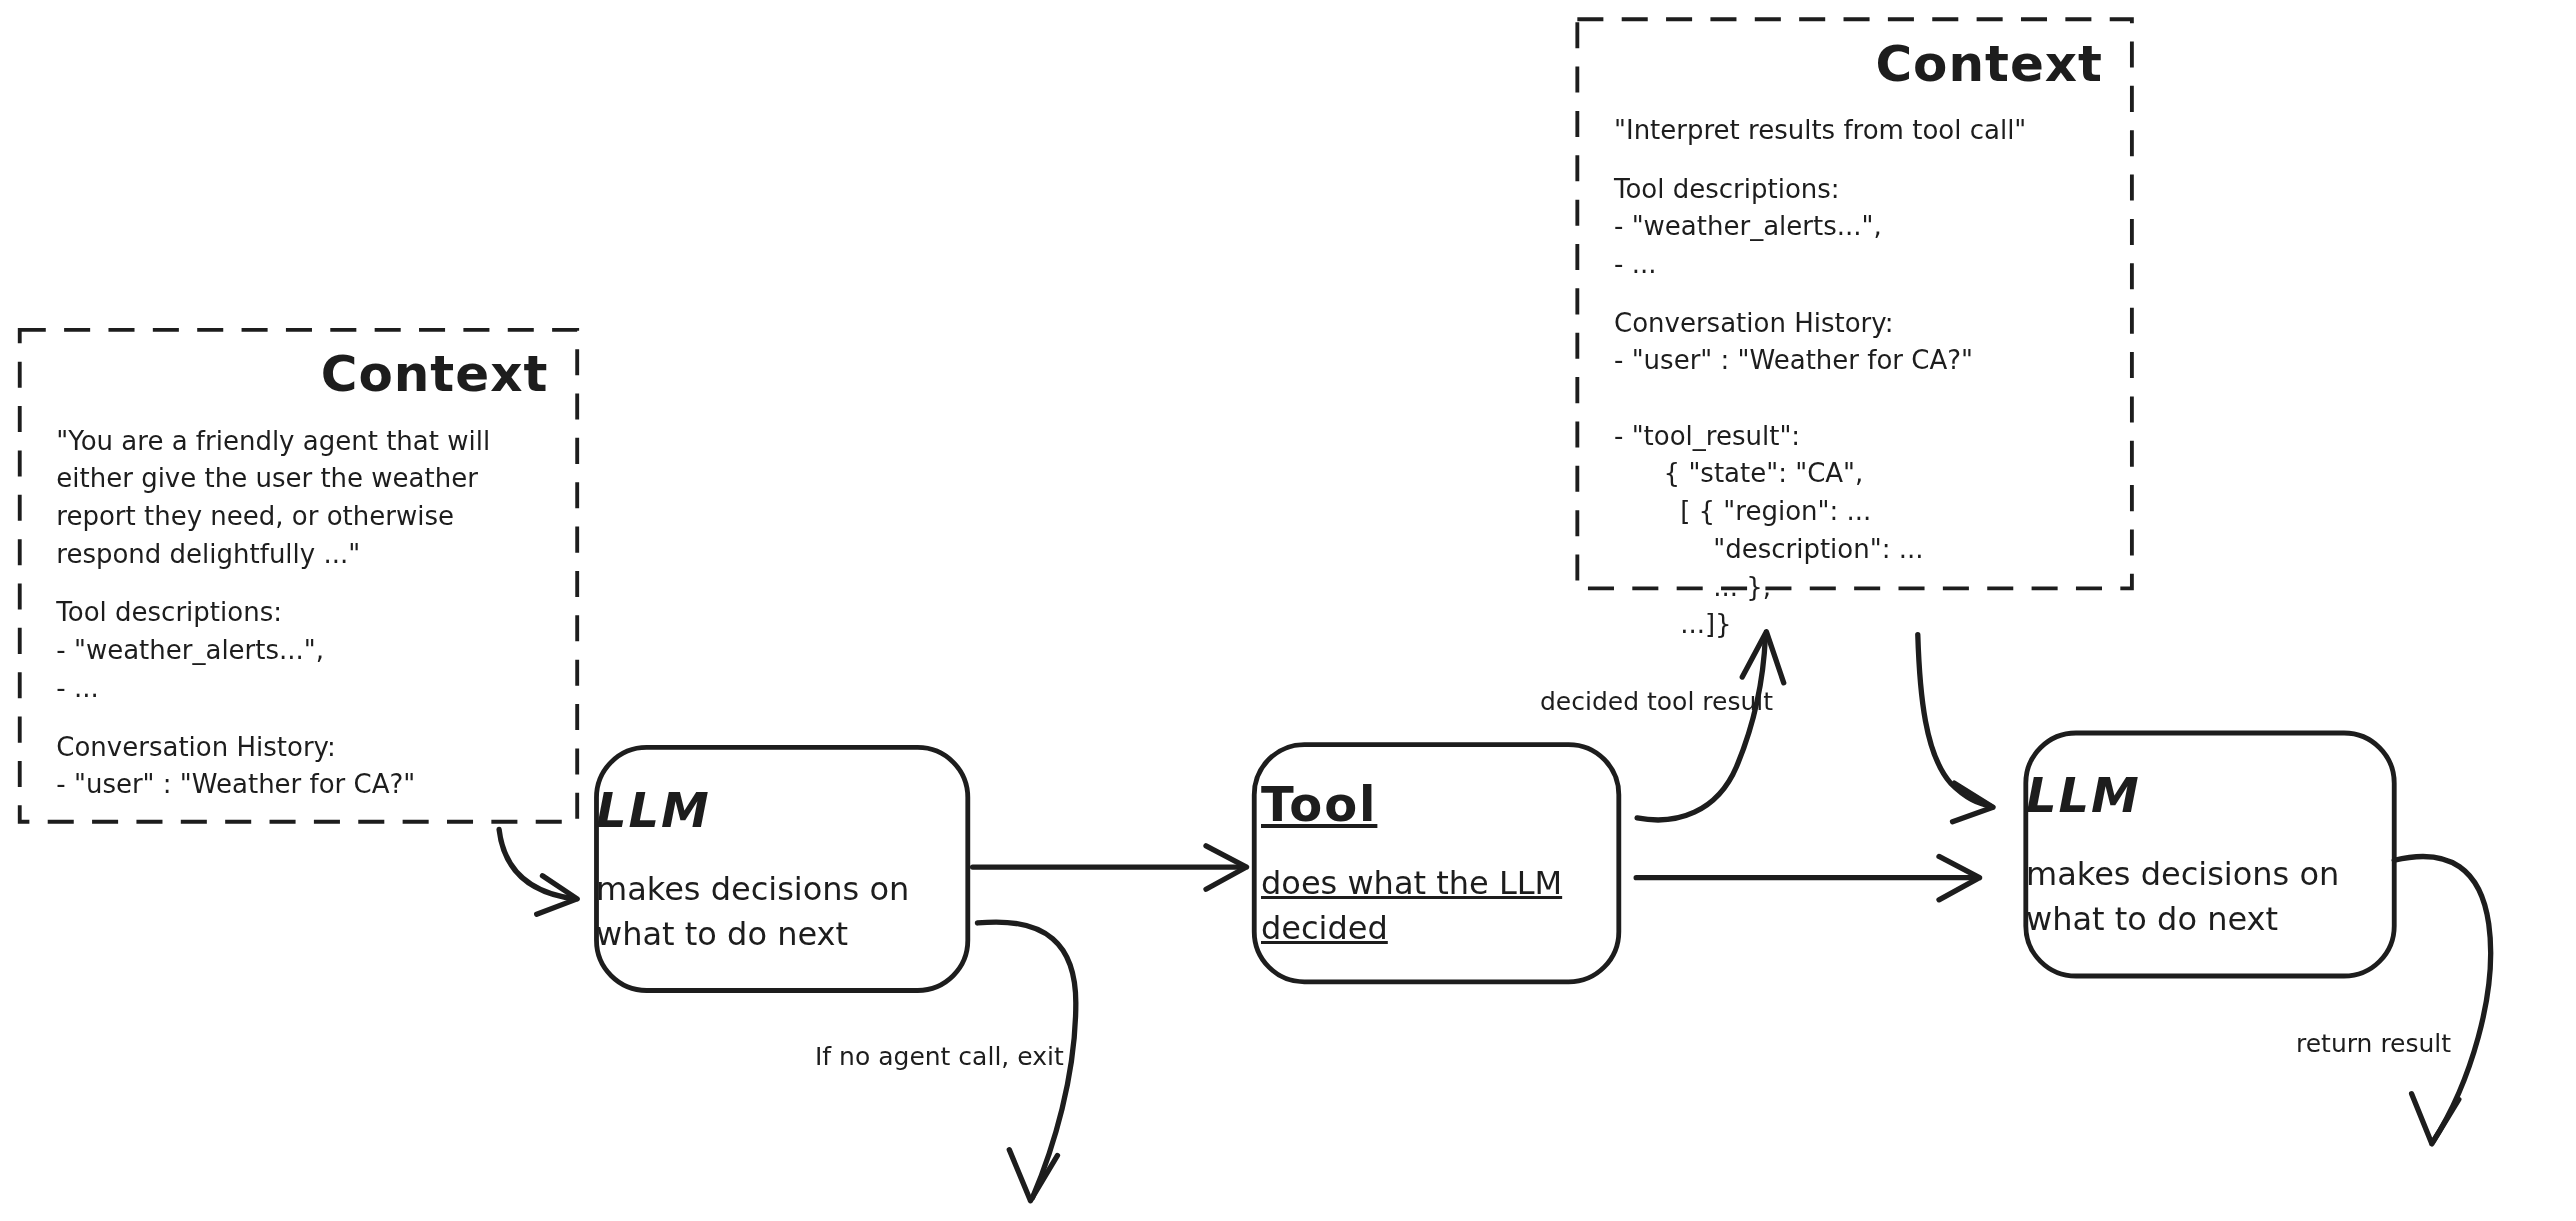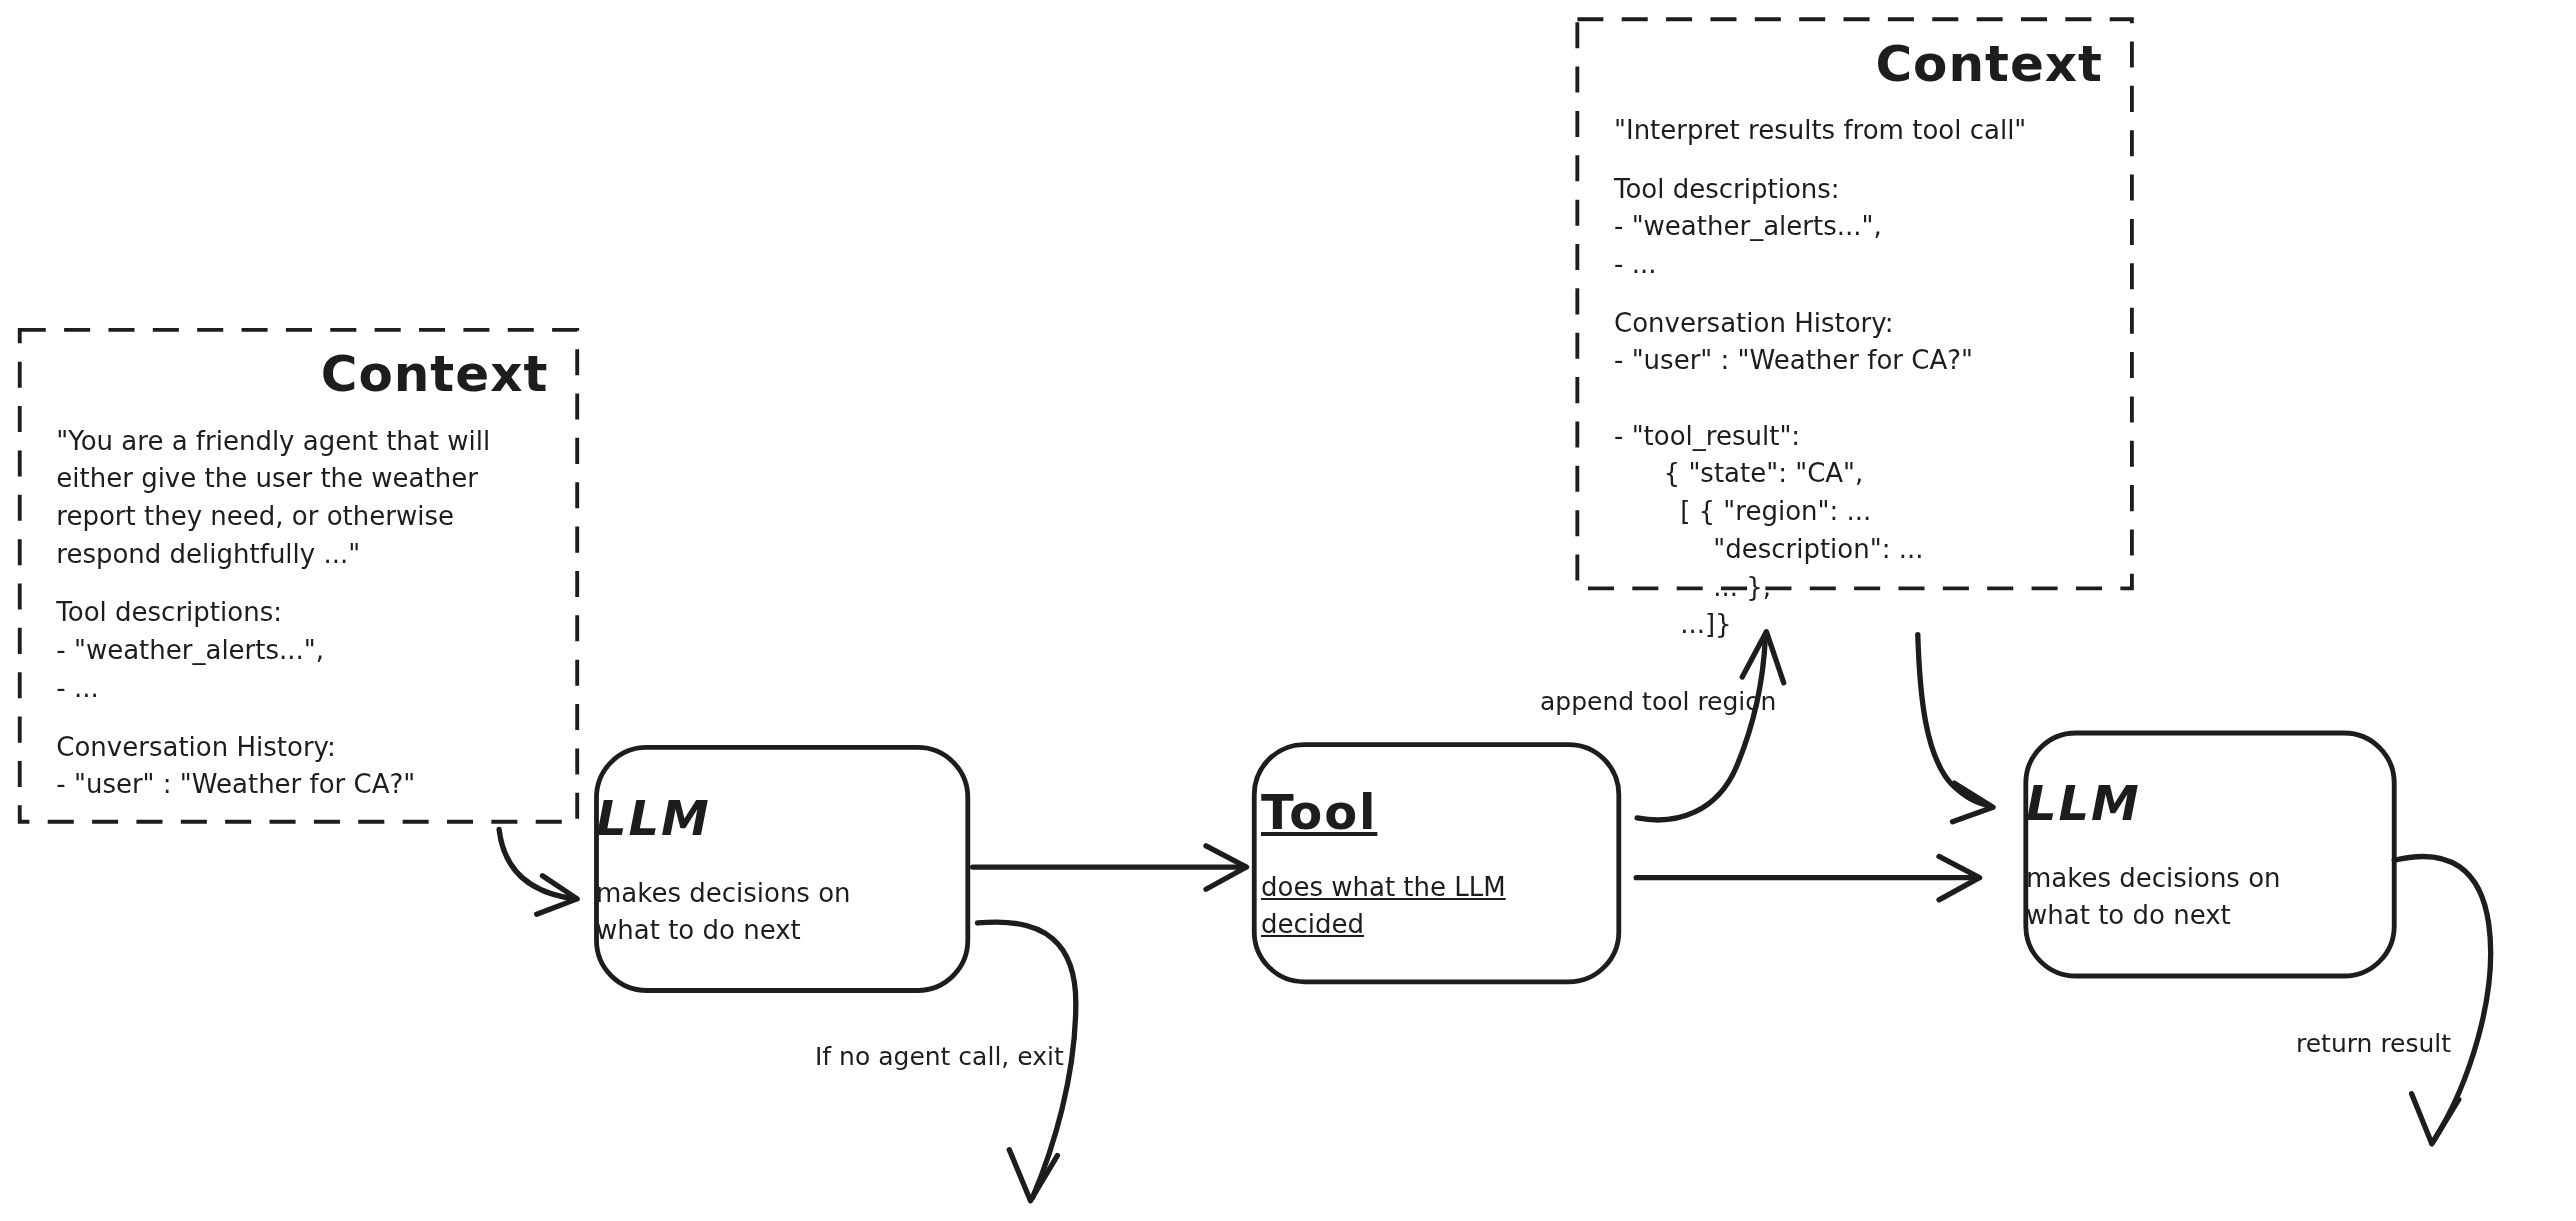--- a/index.html
+++ b/index.html
@@ -29,21 +29,21 @@
   .para{font-size:26px;line-height:1.45;white-space:pre-wrap;}
   .para + .para{margin-top:21px;}
   
   .node{
     position:absolute;box-sizing:border-box;
     display:flex;flex-direction:column;align-items:flex-start;justify-content:center;
     gap:29px;text-align:center;
   }
   .node-title{font-size:48px;font-weight:bold;letter-spacing:1.9px;}
   .node-title.italic{font-style:italic;}
-  .node-body{font-size:26px;line-height:1.42;white-space:pre;text-align:left;}
+  .node-body{font-size:32px;line-height:1.42;white-space:pre;text-align:left;}
   .edge-label{position:absolute;font-size:25px;white-space:nowrap;}
 </style>
 </head>
 <body>
 
 <div class="canvas">
 
   <svg class="layer" viewBox="0 0 2670 1266" width="2576" height="1221">
 
     <rect class="dashed" x="20" y="342" width="578" height="510"></rect>
@@ -130,18 +130,18 @@
     <div class="node-body">does what the LLM
 decided</div>
   </div>
 
   <div class="node" style="left:2026px;top:733px;width:369px;height:243px;">
     <div class="node-title italic">LLM</div>
     <div class="node-body">makes decisions on
 what to do next</div>
   </div>
 
-  <div class="edge-label" style="left:1540px;top:687px;">append tool region</div>
+  <div class="edge-label" style="left:1540px;top:687px;">decided tool result</div>
   <div class="edge-label" style="left:815px;top:1042px;">If no agent call, exit</div>
   <div class="edge-label" style="left:2296px;top:1029px;">return result</div>
 
 </div>
 
 
 </body></html>

